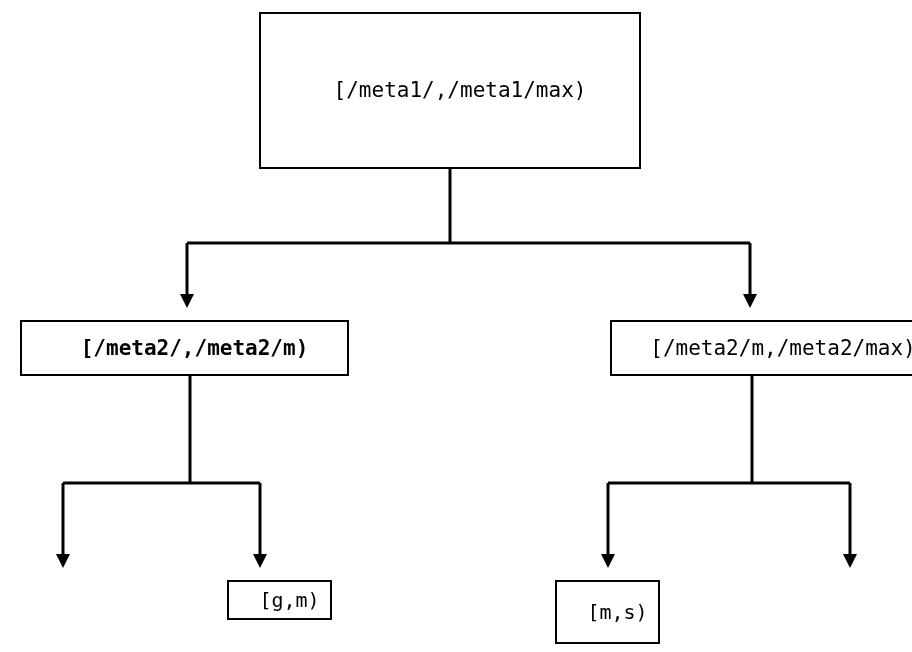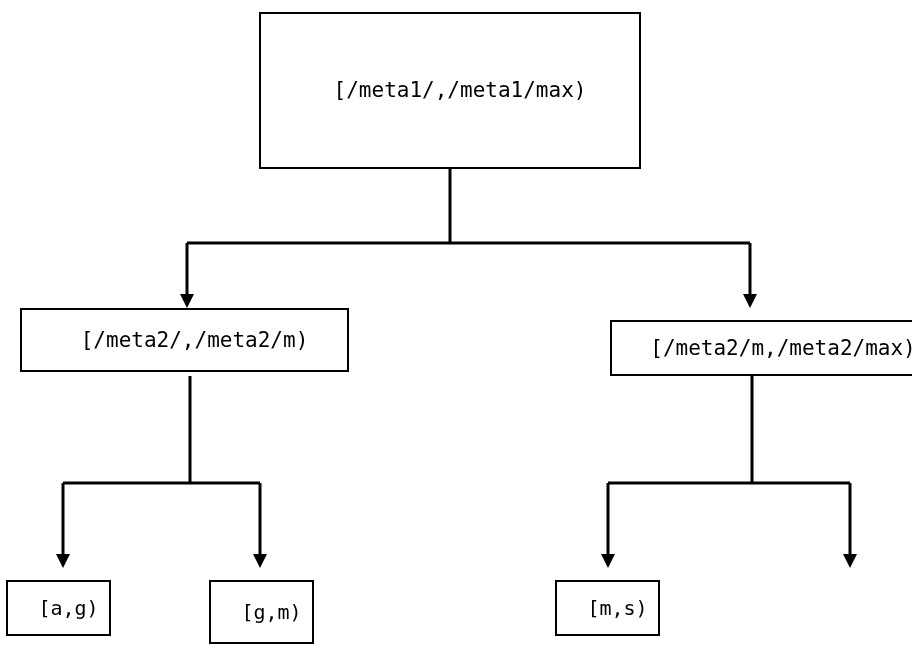--- a/index.html
+++ b/index.html
@@ -83,34 +83,31 @@
       <path d="M 850 483 L 850 554" stroke="#000000" stroke-width="3" fill="none"></path>
       <polygon points="601,554 615,554 608,568" fill="#000000"></polygon>
       <polygon points="843,554 857,554 850,568" fill="#000000"></polygon>
     </g>
   </svg>
 
   <div class="node-box node-root" id="node-root" style="left: 259px; top: 12px; width: 382px; height: 157px;">
     <span class="node-label">[/meta1/,/meta1/max)</span>
   </div>
 
-  <div class="node-box node-mid" id="node-mid_left" style="left: 20px; top: 308px; width: 329px; height: 64px;">
+  <div class="node-box node-mid" id="node-mid_left" style="left: 20px; top: 320px; width: 329px; height: 56px; font-weight: bold;">
     <span class="node-label">[/meta2/,/meta2/m)</span>
   </div>
 
   <div class="node-box node-mid" id="node-mid_right" style="left: 610px; top: 320px; width: 326px; height: 56px;">
     <span class="node-label">[/meta2/m,/meta2/max)</span>
   </div>
 
-  <div class="node-box node-leaf" id="node-leaf_1" style="left: 6px; top: 580px; width: 105px; height: 56px;">
-    <span class="node-label">[a,g)</span>
-  </div>
 
-  <div class="node-box node-leaf" id="node-leaf_2" style="left: 209px; top: 580px; width: 105px; height: 64px;">
+  <div class="node-box node-leaf" id="node-leaf_2" style="left: 227px; top: 580px; width: 105px; height: 40px;">
     <span class="node-label">[g,m)</span>
   </div>
 
-  <div class="node-box node-leaf" id="node-leaf_3" style="left: 555px; top: 580px; width: 105px; height: 56px;">
+  <div class="node-box node-leaf" id="node-leaf_3" style="left: 555px; top: 580px; width: 105px; height: 64px;">
     <span class="node-label">[m,s)</span>
   </div>
 
 
 </div>
 
 </body></html>

